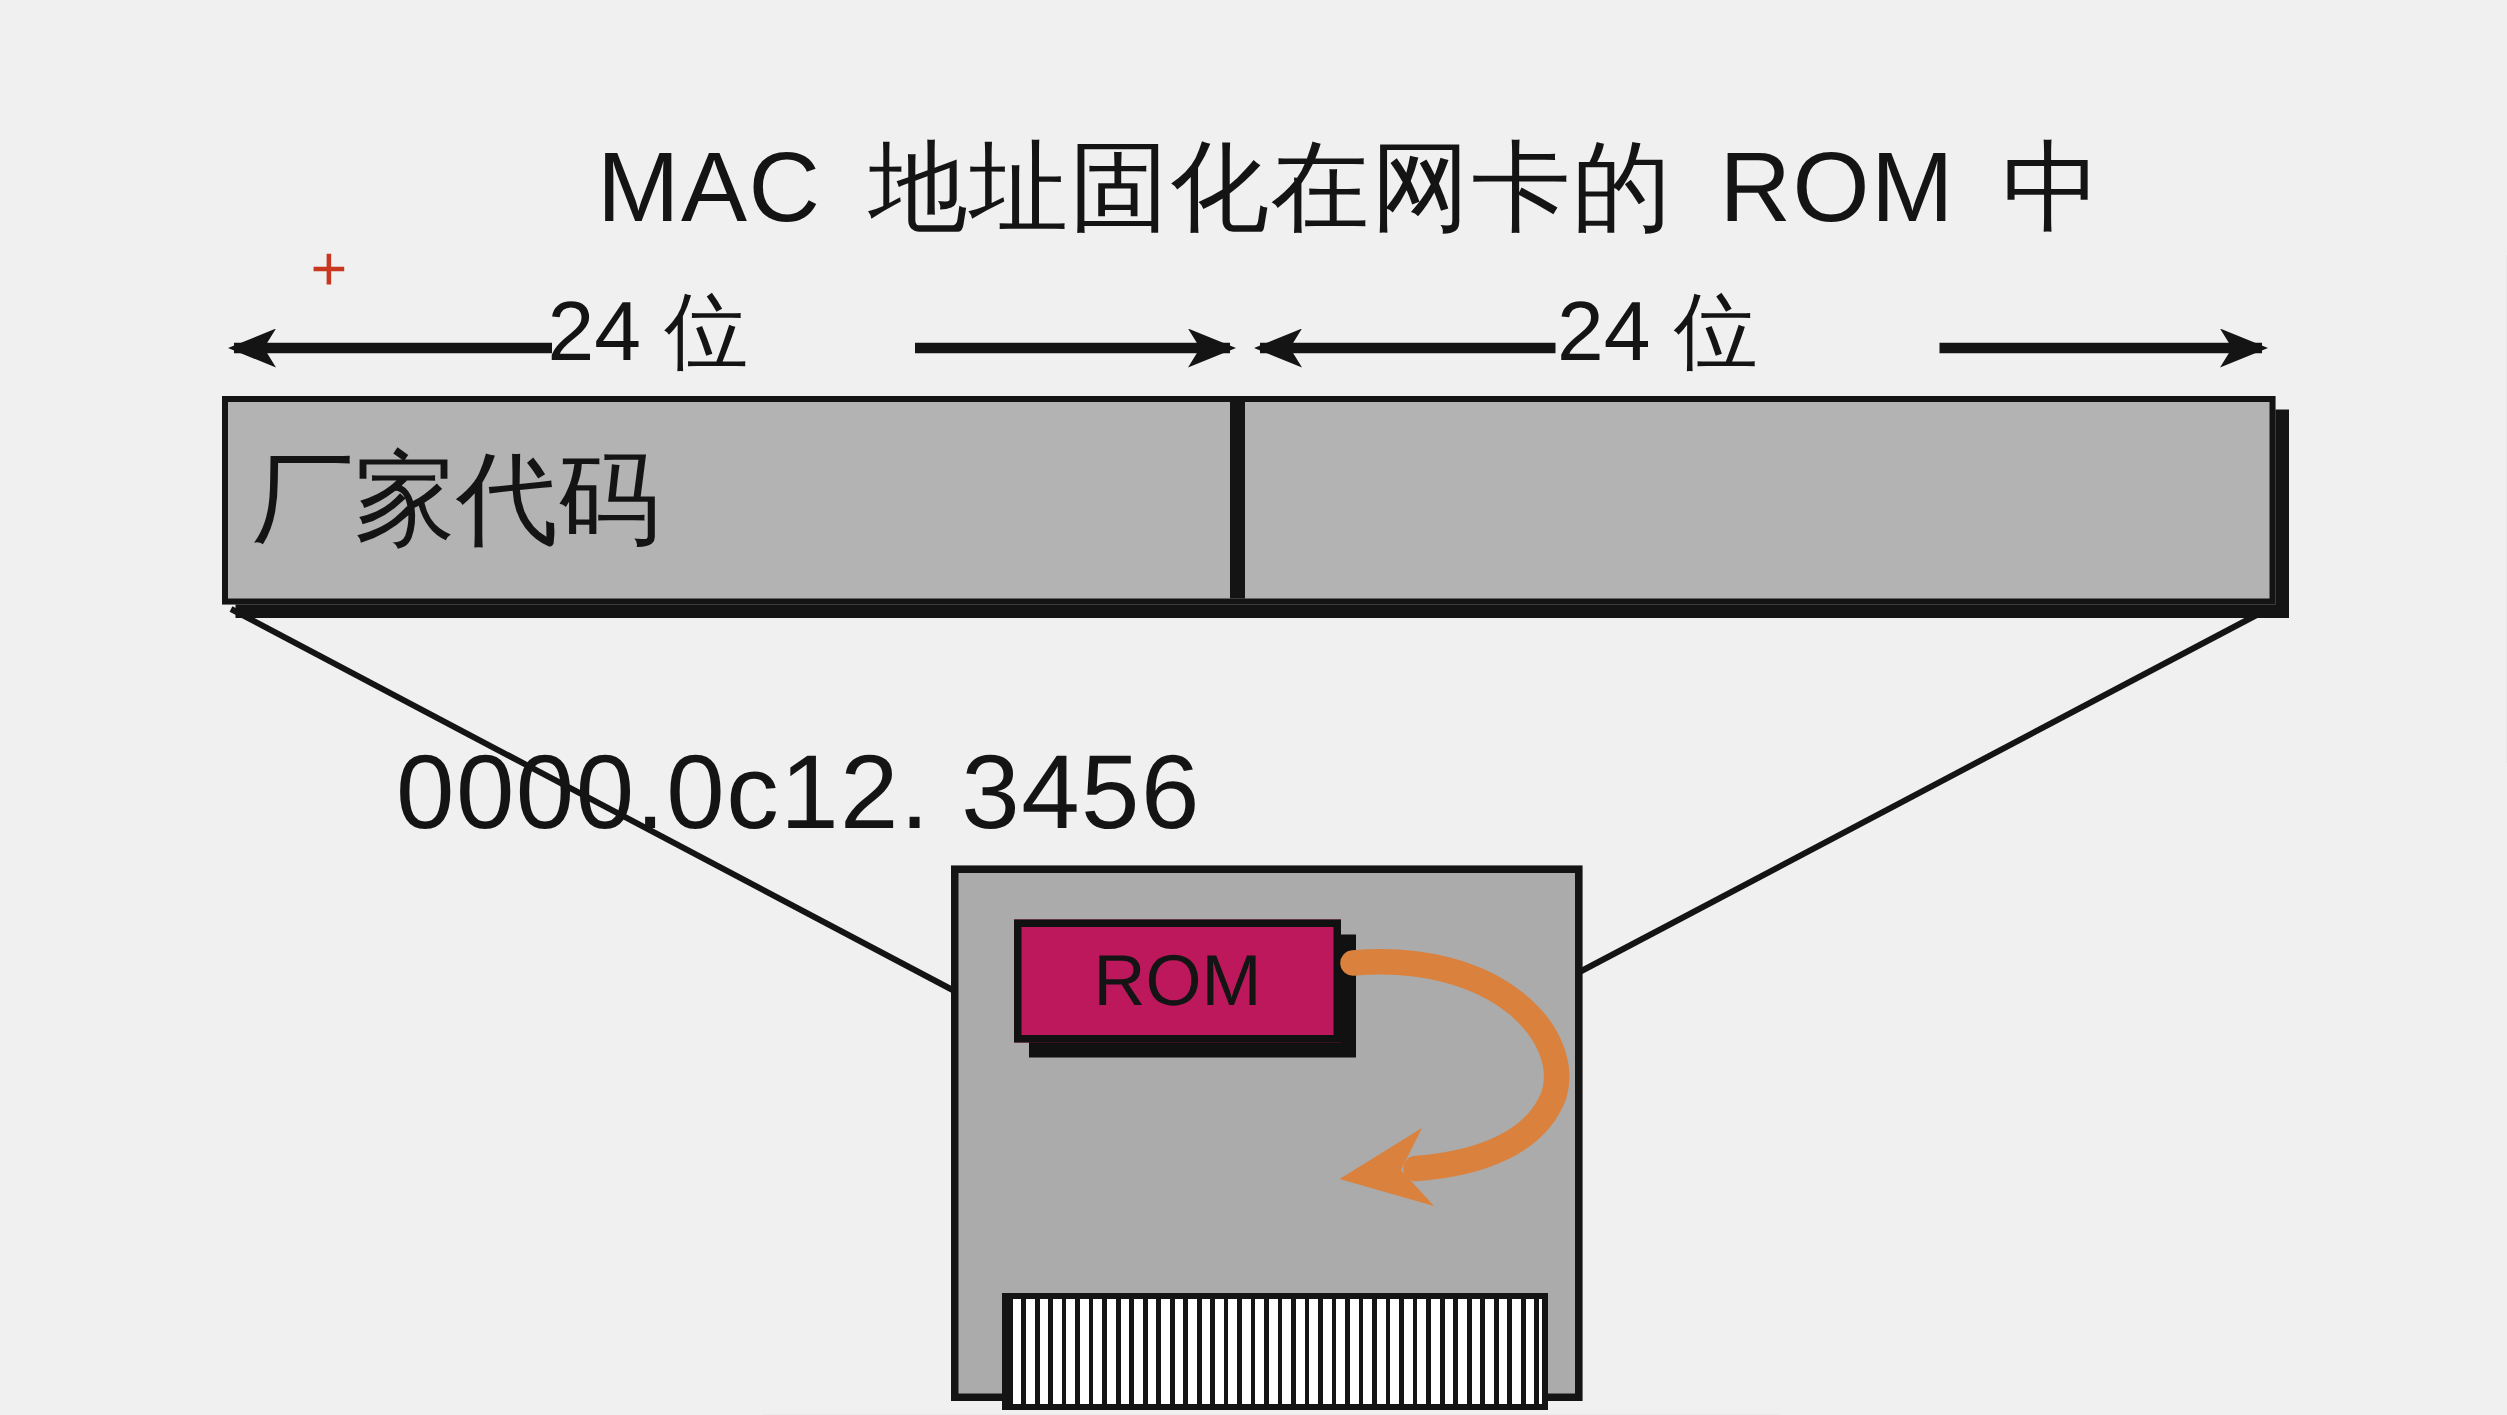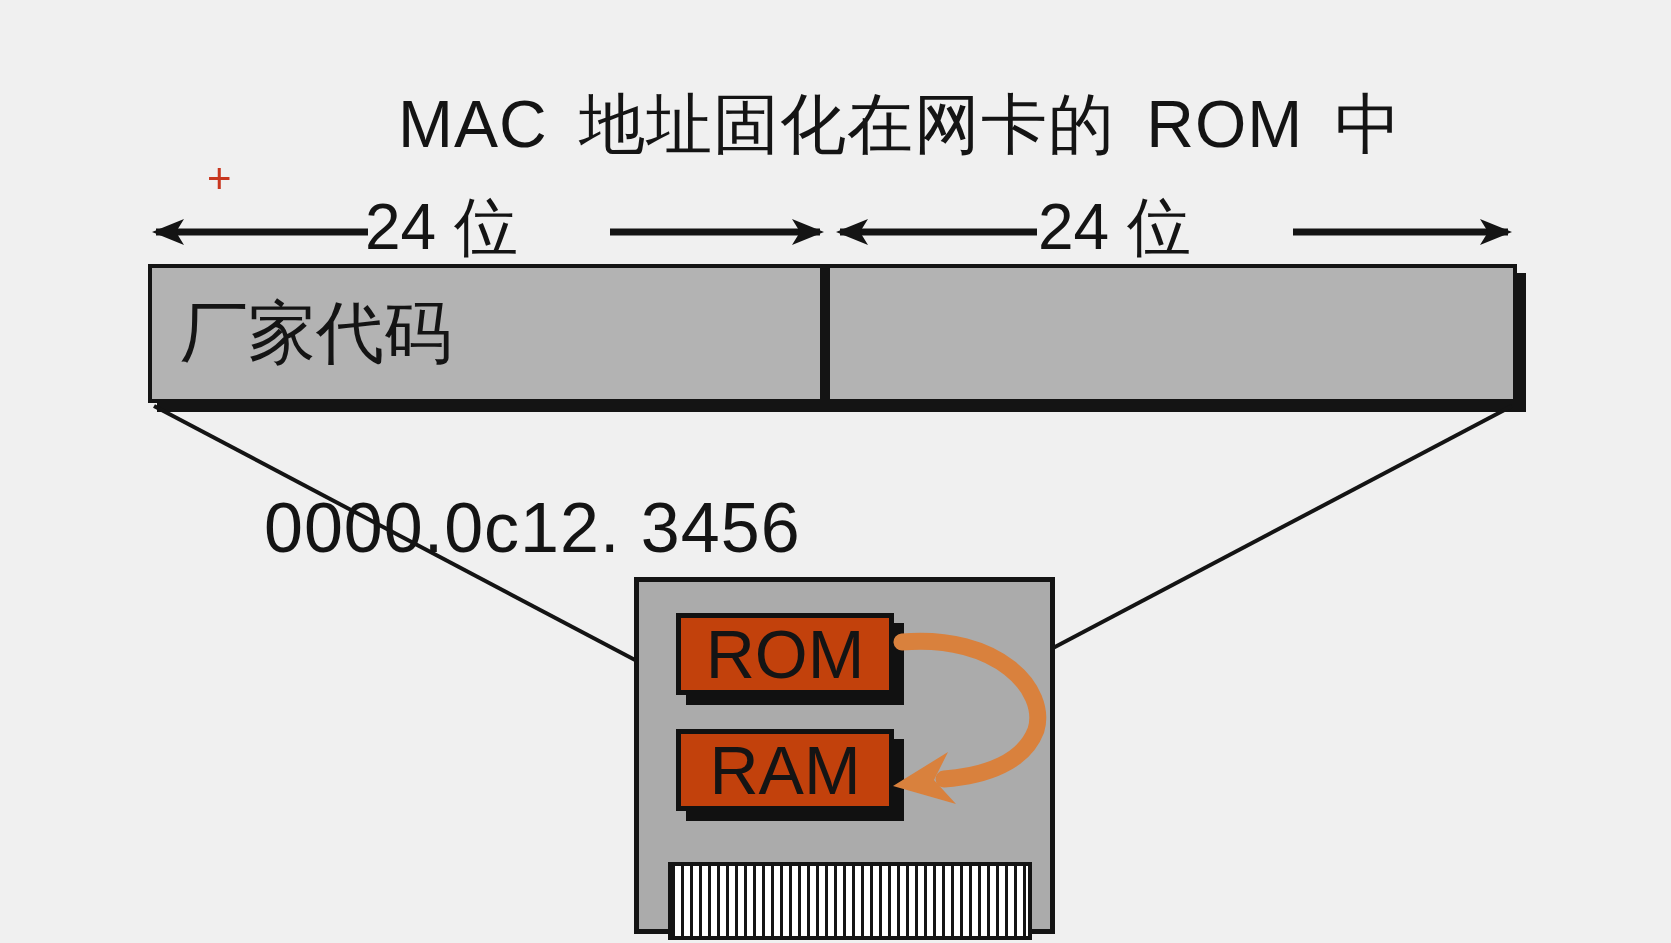--- a/index.html
+++ b/index.html
@@ -22,21 +22,21 @@
     z-index:2;
   }
   .cursor-plus{
     left:207px;top:158px;
     font-size:42px;line-height:1;
     color:#c8371f;
     z-index:2;
   }
   .bit-label{
     top:184px;
-    font-size:64px;
+    font-size:56px;
     white-space:nowrap;
     z-index:2;
   }
   .bit-label.left{left:365px;}
   .bit-label.right{left:1038px;}
   .address-bar{
     left:148px;top:264px;
     width:1369px;height:139px;
     box-sizing:border-box;
     background:#b3b3b3;
@@ -45,21 +45,21 @@
     display:flex;
     z-index:2;
   }
   .field{
     box-sizing:border-box;
     display:flex;align-items:center;
     font-size:68px;
     white-space:nowrap;
     overflow:hidden;
   }
-  .field.vendor{width:678px;border-right:10px solid #141414;padding-left:28px;}
+  .field.vendor{width:678px;border-right:10px solid #141414;padding-left:16px;}
   .field.serial{flex:1;padding-left:22px;}
   .mac-example{
     left:264px;top:488px;
     font-size:70px;
     letter-spacing:1px;
     white-space:nowrap;
     z-index:2;
     text-align:center;
   }
   .nic-chip{
@@ -68,25 +68,25 @@
     box-sizing:border-box;
     background:#ababab;
     border:5px solid #141414;
     z-index:2;
   }
   .mem-box{
     position:absolute;
     left:676px;
     width:218px;height:82px;
     box-sizing:border-box;
-    background:#c2410c;
+    background:#be185d;
     border:5px solid #111111;
     box-shadow:10px 10px 0 0 #111111;
     display:flex;align-items:center;justify-content:center;
-    font-size:68px;
+    font-size:48px;
     z-index:3;
   }
   .mem-box.rom{top:613px;}
   .mem-box.ram{top:729px;}
   .edge-connector{
     left:668px;top:862px;
     width:364px;height:78px;
     box-sizing:border-box;
     border:4px solid #141414;
     background:repeating-linear-gradient(90deg,#141414 0 3px,#ffffff 3px 9px);
@@ -116,23 +116,20 @@
     </div>
   </div>
 
   <div class="abs mac-example">0000.0c12. 3456</div>
 
   <div class="abs nic-chip"></div>
 
   <div class="mem-box rom">
     <span>ROM</span>
   </div>
-  <div class="mem-box ram">
-    <span>RAM</span>
-  </div>
 
   <div class="abs edge-connector"></div>
 
   <svg class="abs lines-layer" width="1671" height="943" viewBox="0 0 1671 943" xmlns="http://www.w3.org/2000/svg">
     <defs>
       <marker id="ah" markerUnits="userSpaceOnUse" markerWidth="34" markerHeight="26" refX="28" refY="13" orient="auto">
         <path d="M0,0 L32,13 L0,26 L8,13 Z" fill="#141414"></path>
       </marker>
     </defs>
 

